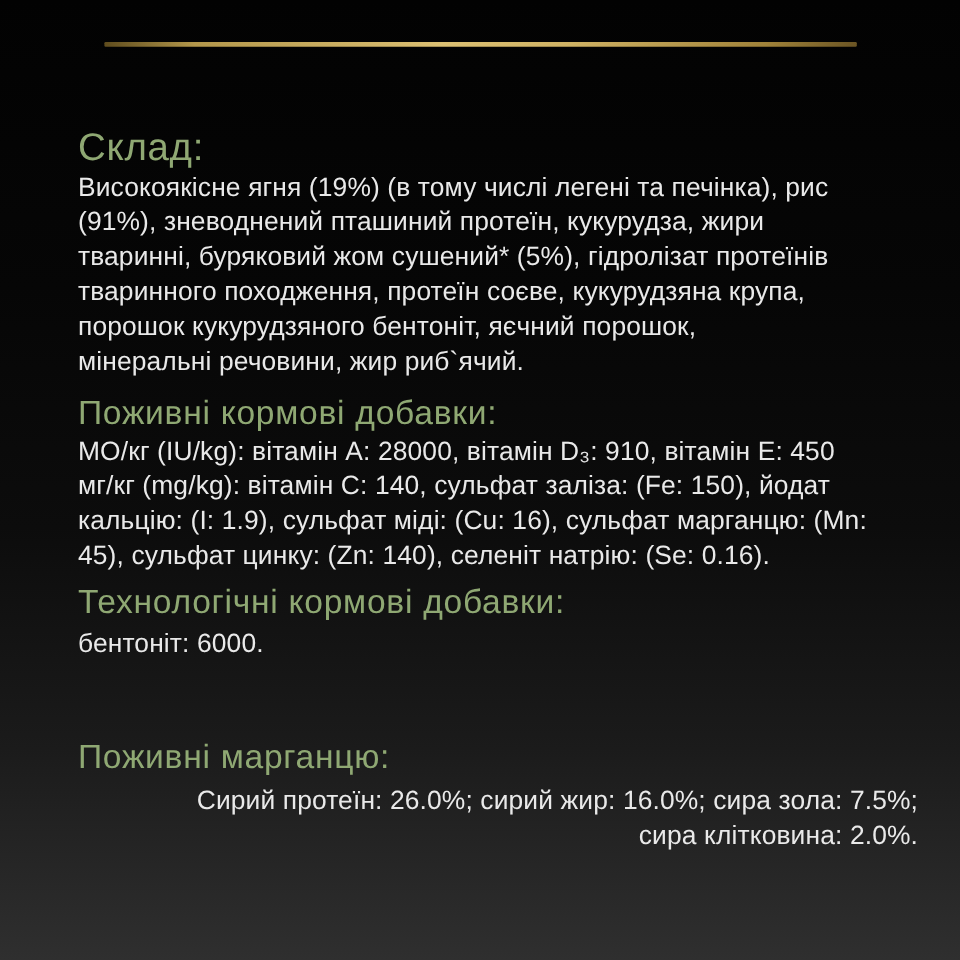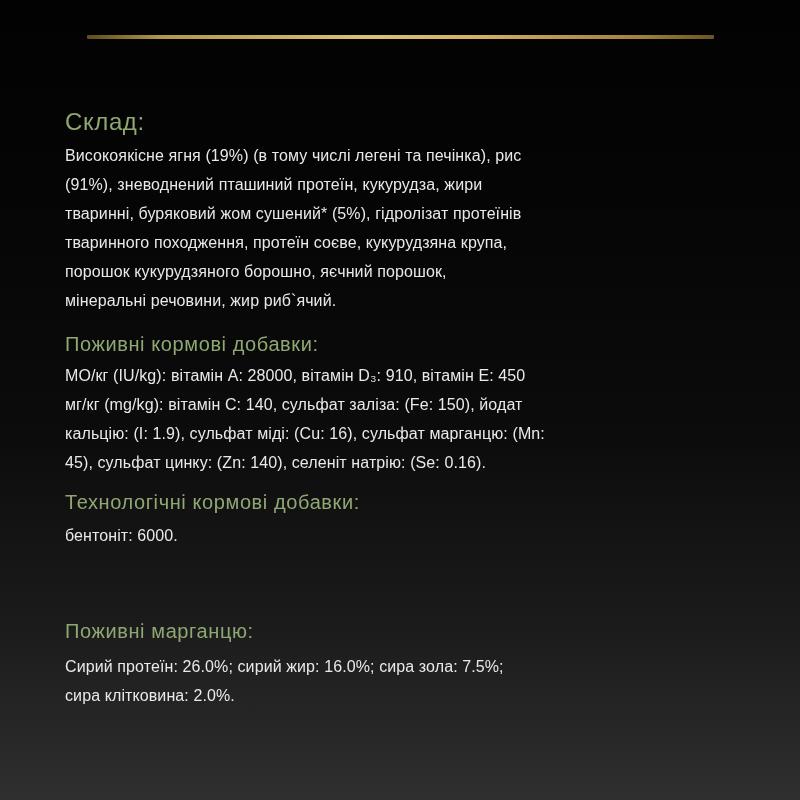--- a/index.html
+++ b/index.html
@@ -38,59 +38,59 @@
   .section {
     position: absolute;
     left: 65px;
     width: 700px;
   }
   .section h2 {
     margin: 0;
     font-weight: 400;
     color: var(--heading-color, #8fa873);
     letter-spacing: 0.6px;
-    font-size: 20px;
+    font-size: 28px;
     line-height: 34px;
   }
   .section.first h2 {
-    font-size: 24px;
+    font-size: 32px;
     line-height: 38px;
   }
   .body-lines {
     margin-top: 0;
     color: var(--body-color, #e9e9e9);
-    font-size: 16px;
+    font-size: 22px;
     line-height: 29px;
     letter-spacing: 0.1px;
   }
   .body-lines .line {
     white-space: nowrap;
   }
   #section-composition        { top: 103px; }
   #section-nutritional-adds   { top: 327px; }
   #section-technological-adds { top: 485px; }
   #section-nutrients          { top: 614px; }
-  #section-nutrients .body-lines { margin-top: 4px; }
+  #section-nutrients .body-lines { margin-top: 4px; text-align: right; }
   #section-technological-adds .body-lines { margin-top: 2px; }
 </style>
 </head>
 <body>
 
 <div id="stage" style="--heading-color: #8fa873; --body-color: #e9e9e9;">
 
   <div class="gold-line"></div>
 
   <div class="section first" id="section-composition">
     <h2>Склад:</h2>
     <div class="body-lines">
       <div class="line">Високоякісне ягня (19%) (в тому числі легені та печінка), рис</div>
       <div class="line">(91%), зневоднений пташиний протеїн, кукурудза, жири</div>
       <div class="line">тваринні, буряковий жом сушений* (5%), гідролізат протеїнів</div>
       <div class="line">тваринного походження, протеїн соєве, кукурудзяна крупа,</div>
-      <div class="line">порошок кукурудзяного борошно, яєчний порошок,</div>
+      <div class="line">порошок кукурудзяного бентоніт, яєчний порошок,</div>
       <div class="line">мінеральні речовини, жир риб`ячий.</div>
     </div>
   </div>
 
   <div class="section" id="section-nutritional-adds">
     <h2>Поживні кормові добавки:</h2>
     <div class="body-lines">
       <div class="line">МО/кг (IU/kg): вітамін A: 28000, вітамін D₃: 910, вітамін E: 450</div>
       <div class="line">мг/кг (mg/kg): вітамін C: 140, сульфат заліза: (Fe: 150), йодат</div>
       <div class="line">кальцію: (I: 1.9), сульфат міді: (Cu: 16), сульфат марганцю: (Mn:</div>

